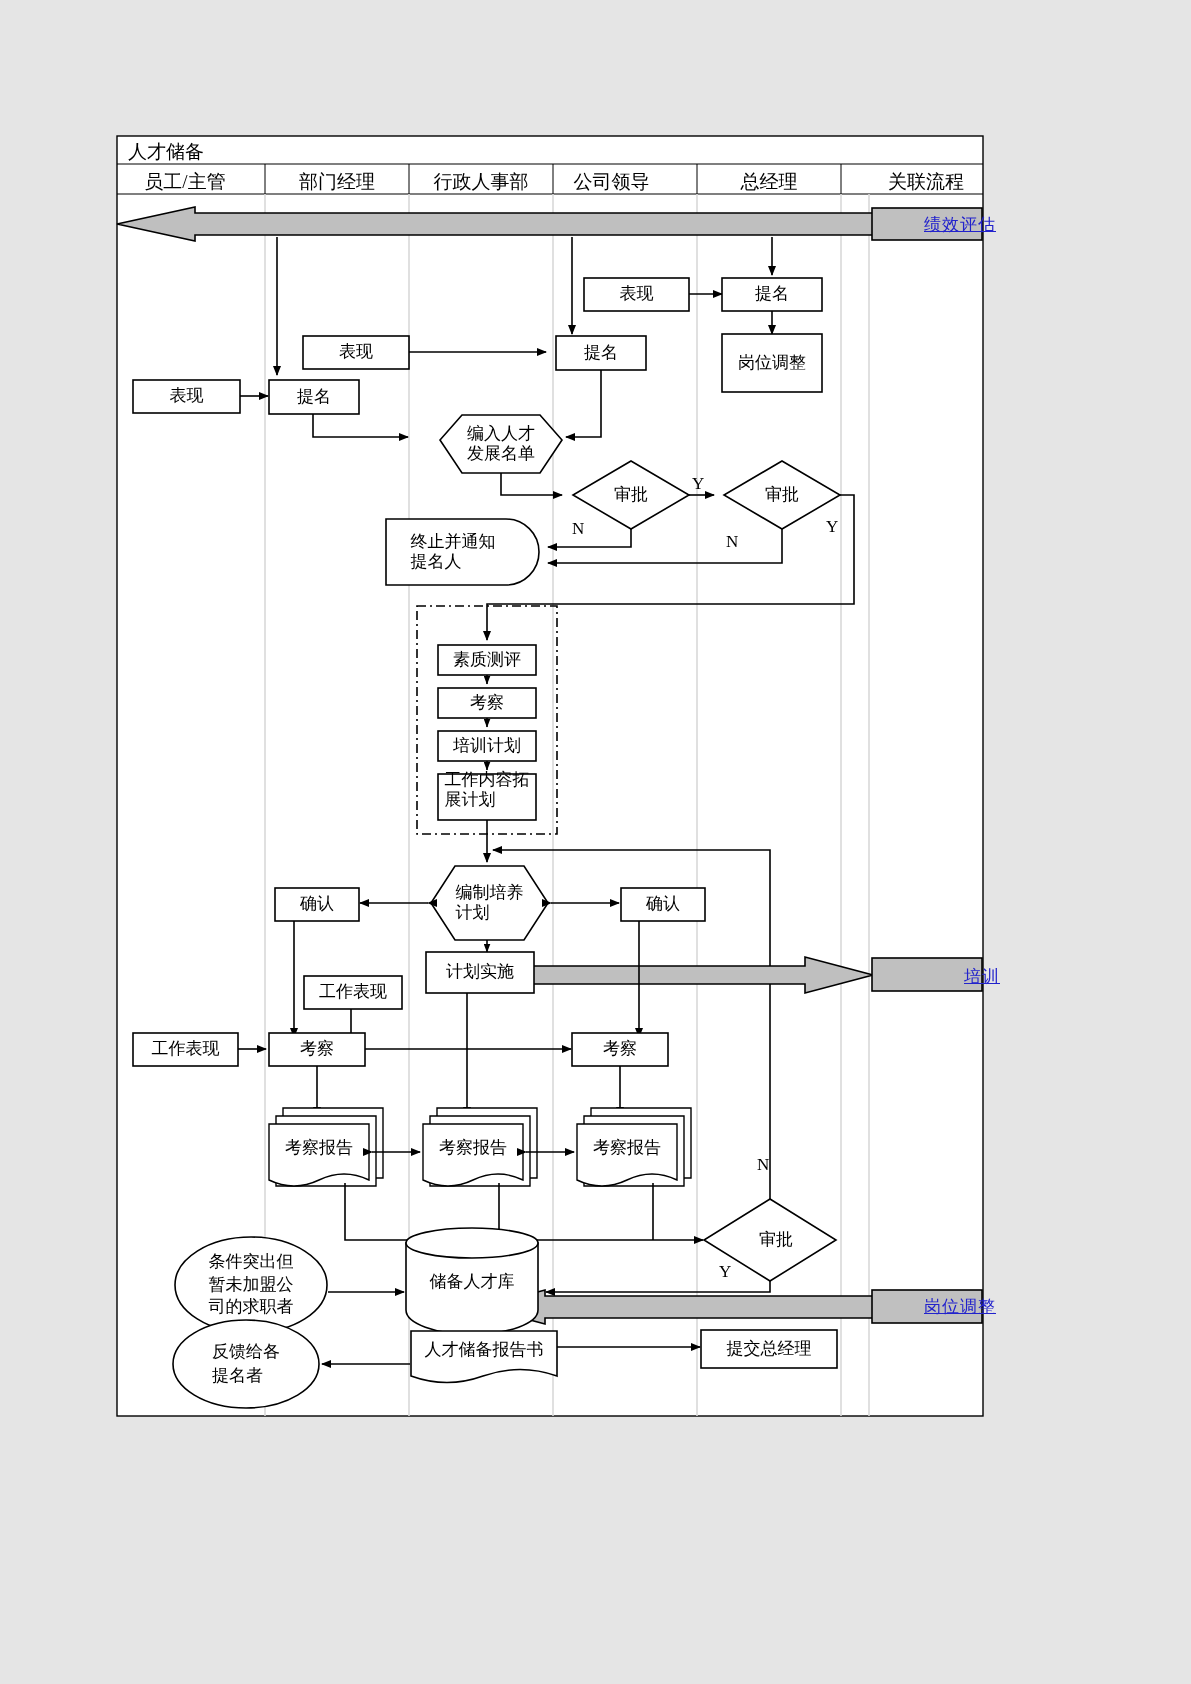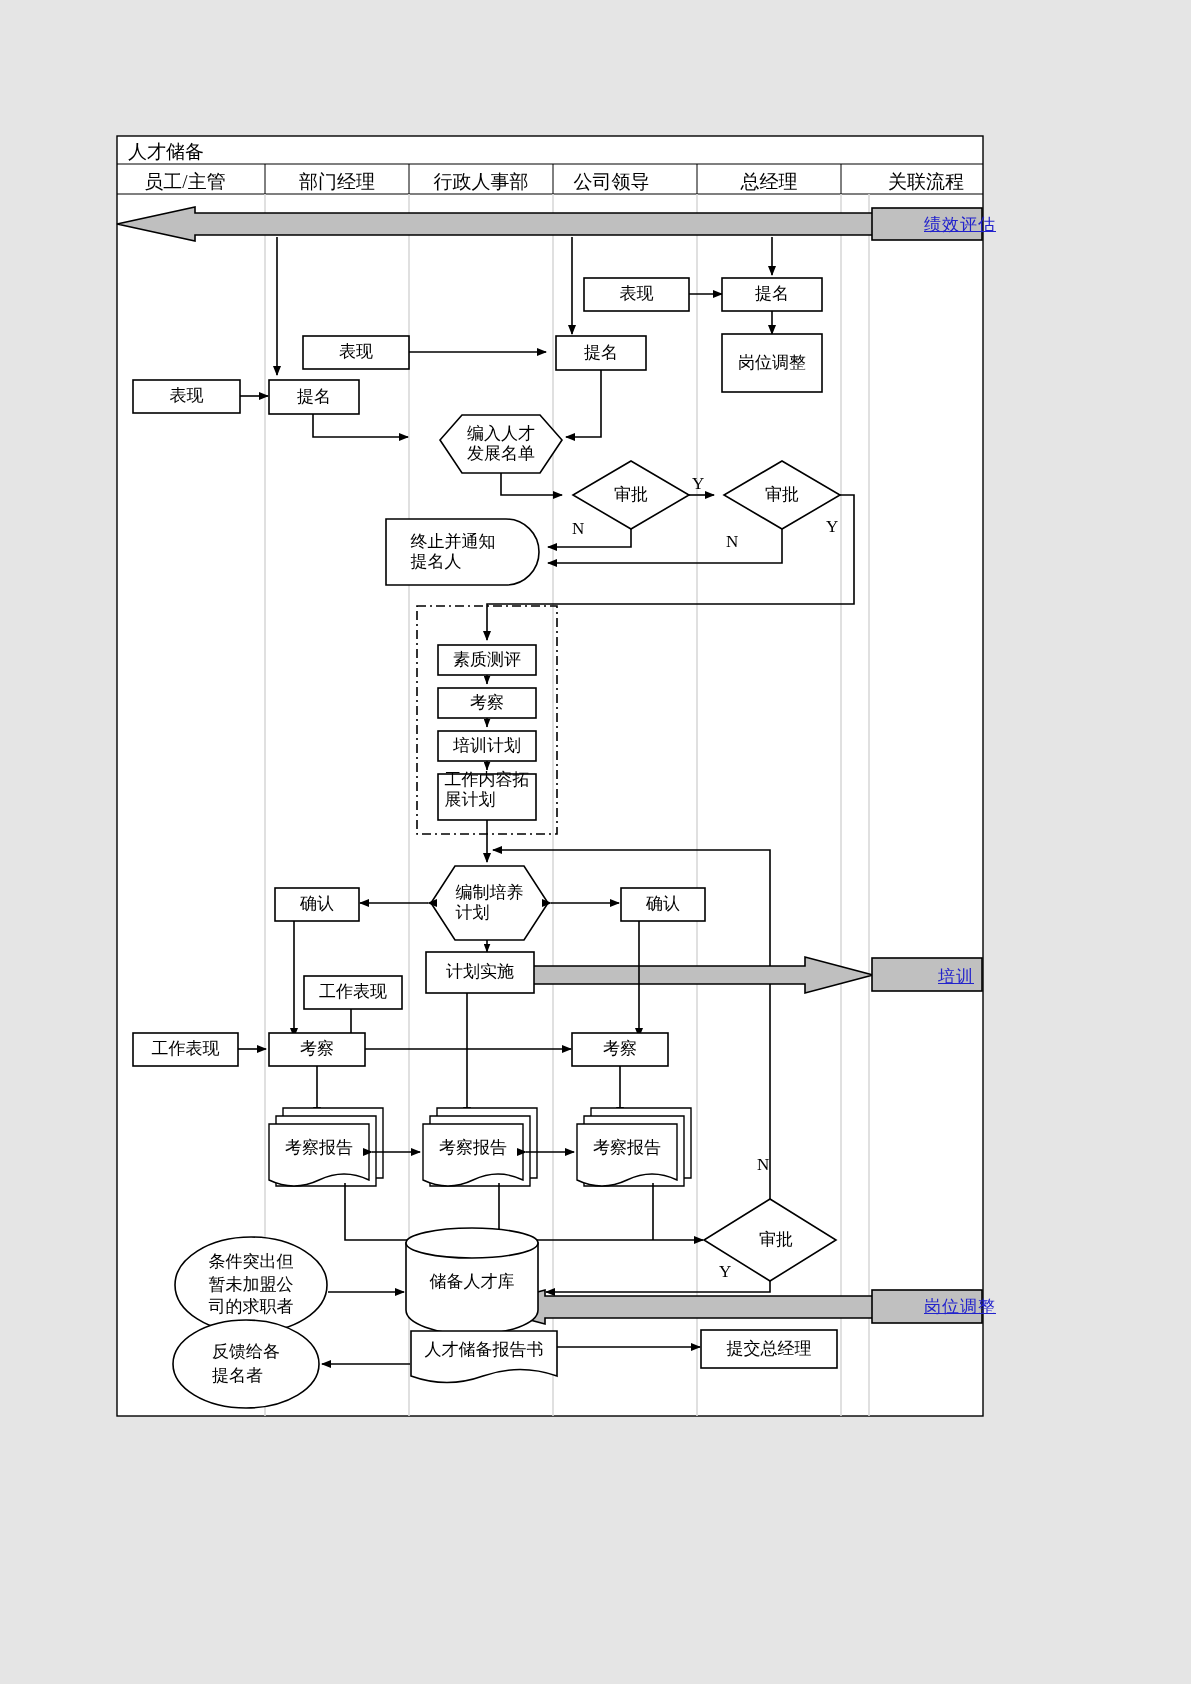--- a/index.html
+++ b/index.html
@@ -249,21 +249,21 @@
 <div class="hdr-title" style="left:128px;top:139px;">人才储备</div>
 
 <div class="col-title" style="left:117px;top:169px;width:136px;">员工/主管</div>
 <div class="col-title" style="left:265px;top:169px;width:144px;">部门经理</div>
 <div class="col-title" style="left:409px;top:169px;width:144px;">行政人事部</div>
 <div class="col-title" style="left:553px;top:169px;width:117px;">公司领导</div>
 <div class="col-title" style="left:697px;top:169px;width:144px;">总经理</div>
 <div class="col-title" style="left:869px;top:169px;width:114px;">关联流程</div>
 
 <div class="lnk" style="left:872px;top:208px;width:110px;height:32px;">绩效评估</div>
-<div class="lnk" style="left:868px;top:958px;width:110px;height:36px;">培训</div>
+<div class="lnk" style="left:894px;top:958px;width:110px;height:36px;">培训</div>
 <div class="lnk" style="left:872px;top:1290px;width:110px;height:33px;">岗位调整</div>
 
 <div class="nodetext" style="left:584px;top:278px;width:105px;height:33px;">表现</div>
 <div class="nodetext" style="left:722px;top:278px;width:100px;height:33px;">提名</div>
 <div class="nodetext" style="left:722px;top:334px;width:100px;height:58px;">岗位调整</div>
 <div class="nodetext" style="left:303px;top:336px;width:106px;height:33px;">表现</div>
 <div class="nodetext" style="left:556px;top:336px;width:90px;height:34px;">提名</div>
 <div class="nodetext" style="left:133px;top:380px;width:107px;height:33px;">表现</div>
 <div class="nodetext" style="left:269px;top:380px;width:90px;height:34px;">提名</div>
 <div class="nodetext" style="left:440px;top:415px;width:122px;height:58px;white-space:pre-line;">编入人才

